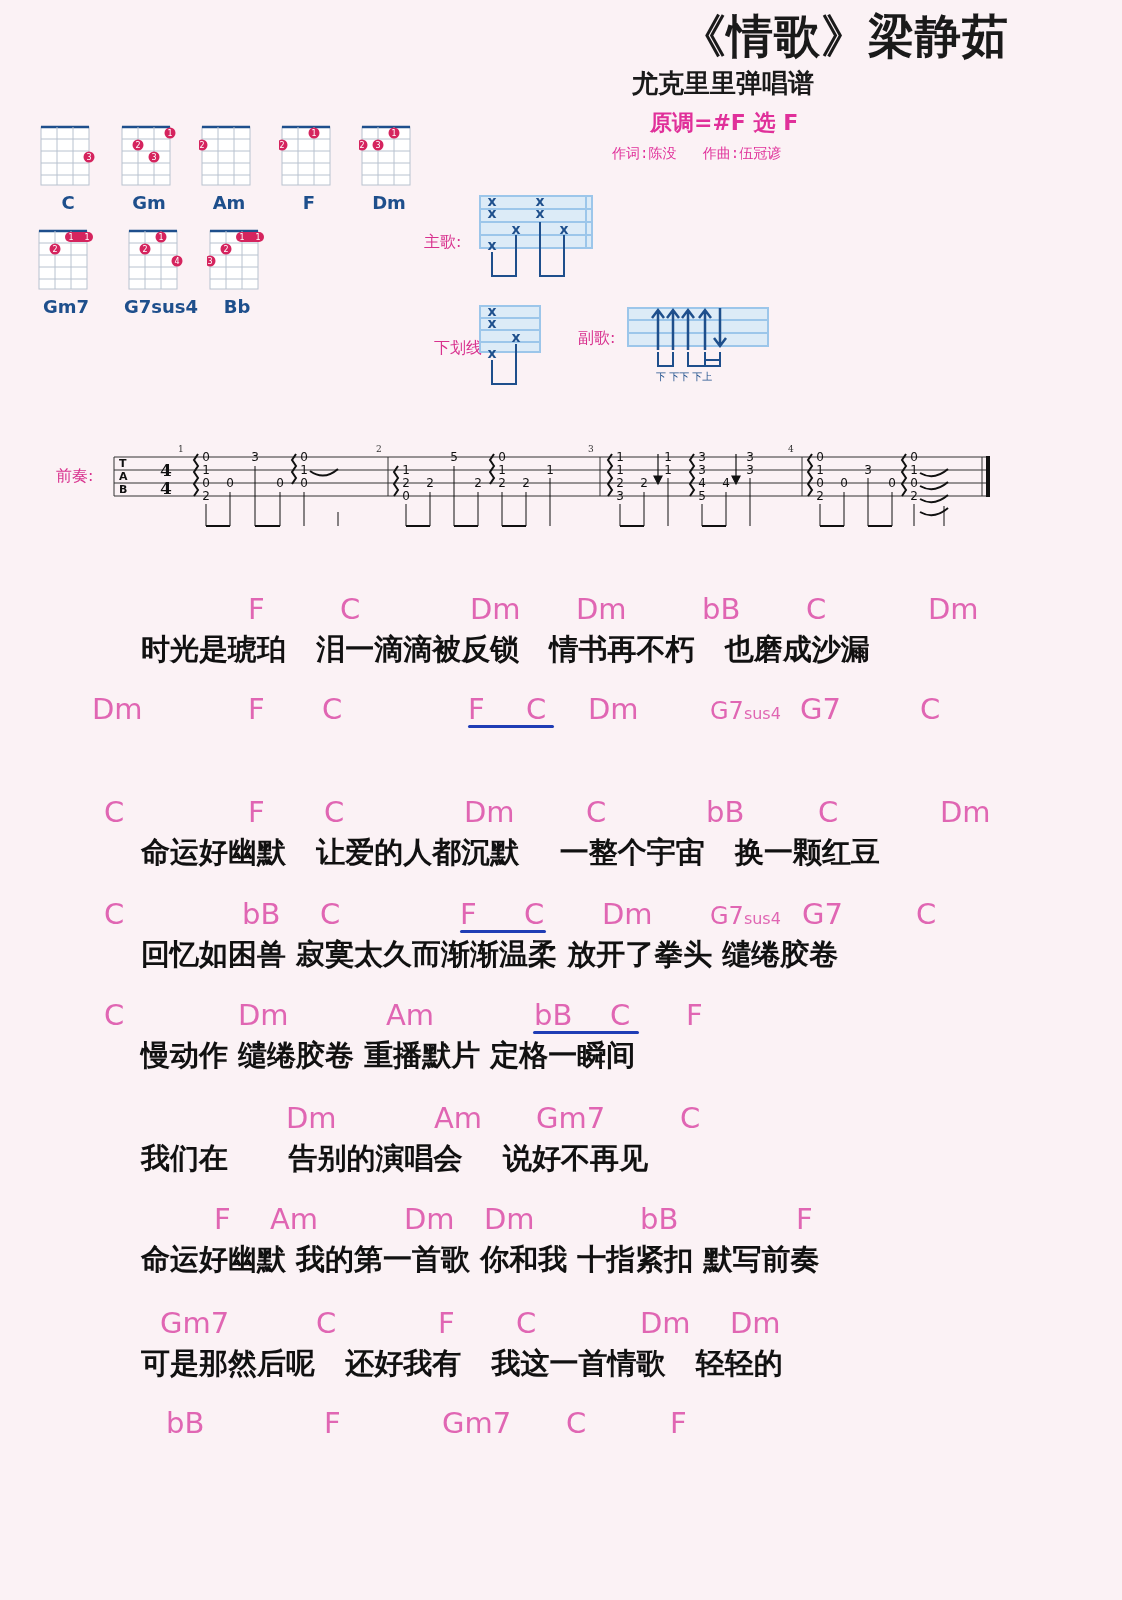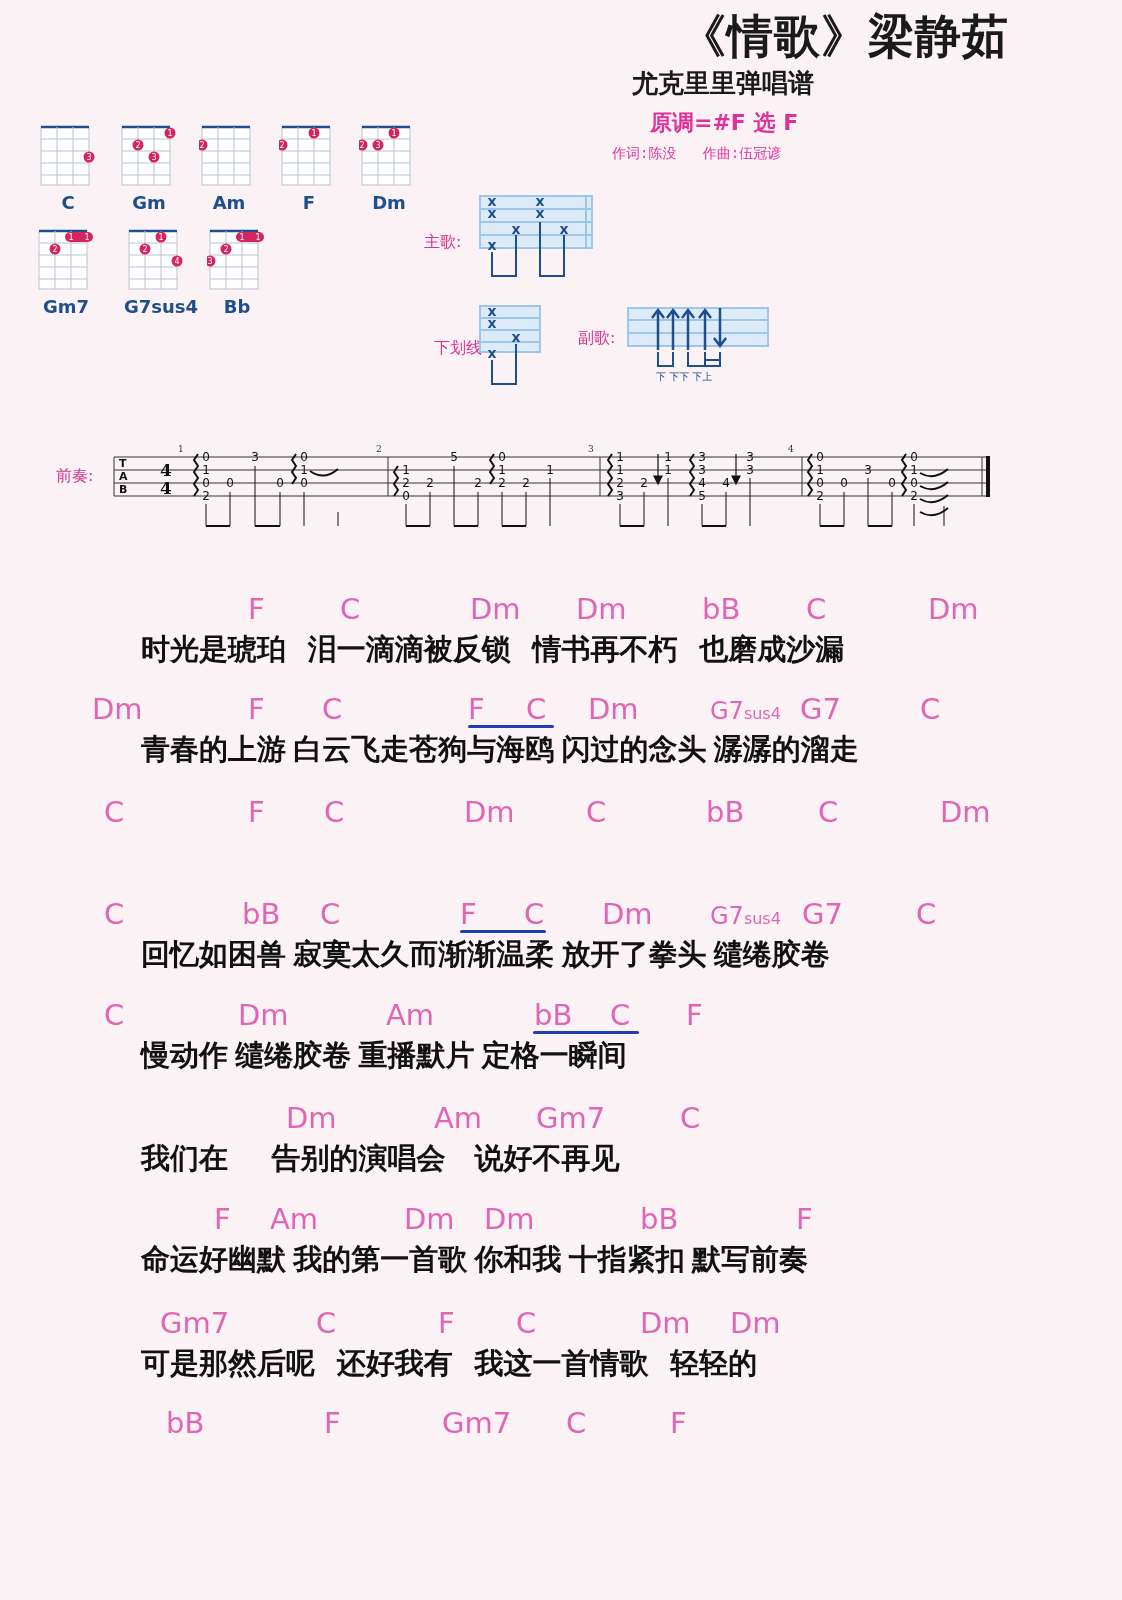--- a/index.html
+++ b/index.html
@@ -19,21 +19,21 @@
 
   .chord-box { position: absolute; width: 64px; text-align: center; }
   .chord-box svg { display: block; margin: 0 auto; }
   .chord-name { font-size: 18px; font-weight: bold; color: #1e4f8c; margin-top: 2px; }
 
   .pat-label { position: absolute; font-size: 16px; color: #d8318e; white-space: nowrap; }
 
   .lyric-line { position: absolute; left: 0; width: 1122px; height: 100px; }
   .chord { position: absolute; top: 0; font-size: 29px; color: #e066b3; white-space: nowrap; }
   .chord sub { font-size: 16px; vertical-align: baseline; }
-  .lyric { position: absolute; top: 38px; left: 141px; font-size: 29px; font-weight: bold; color: #111; white-space: pre; letter-spacing: 0px; font-family: Liberation Serif, serif; }
+  .lyric { position: absolute; top: 38px; left: 141px; font-size: 29px; font-weight: bold; color: #111; white-space: pre; letter-spacing: 0px; }
   .underline { position: absolute; height: 3px; background: #1f3db5; border-radius: 2px; }
 </style>
 </head>
 <body>
 
 <div class="abs title">《情歌》梁静茹</div>
 <div class="abs subtitle">尤克里里弹唱谱</div>
 <div class="abs key">原调=#F 选 F</div>
 <div class="abs credits">
   <span>作词:陈没</span>
@@ -372,31 +372,31 @@
       <span class="chord" style="left: 92px;">Dm</span>
       <span class="chord" style="left: 248px;">F</span>
       <span class="chord" style="left: 322px;">C</span>
       <span class="chord" style="left: 468px;">F</span>
       <span class="chord" style="left: 526px;">C</span>
       <span class="chord" style="left: 588px;">Dm</span>
       <span class="chord" style="left: 710px;"><span style="font-size: 24px;">G7</span><sub>sus4</sub></span>
       <span class="chord" style="left: 800px;">G7</span>
       <span class="chord" style="left: 920px;">C</span>
       <div class="underline" style="left: 468px; width: 86px; top: 33px;"></div>
-      <div class="lyric">青春的上游 白云飞走苍狗与海鸥 闪过的念头 潺潺的溜走</div>
     </div>
     <div class="lyric-line" style="top: 795px;">
       <span class="chord" style="left: 104px;">C</span>
       <span class="chord" style="left: 248px;">F</span>
       <span class="chord" style="left: 324px;">C</span>
       <span class="chord" style="left: 464px;">Dm</span>
       <span class="chord" style="left: 586px;">C</span>
       <span class="chord" style="left: 706px;">bB</span>
       <span class="chord" style="left: 818px;">C</span>
       <span class="chord" style="left: 940px;">Dm</span>
+      <div class="lyric">命运好幽默   让爱的人都沉默    一整个宇宙   换一颗红豆</div>
     </div>
     <div class="lyric-line" style="top: 897px;">
       <span class="chord" style="left: 104px;">C</span>
       <span class="chord" style="left: 242px;">bB</span>
       <span class="chord" style="left: 320px;">C</span>
       <span class="chord" style="left: 460px;">F</span>
       <span class="chord" style="left: 524px;">C</span>
       <span class="chord" style="left: 602px;">Dm</span>
       <span class="chord" style="left: 710px;"><span style="font-size: 24px;">G7</span><sub>sus4</sub></span>
       <span class="chord" style="left: 802px;">G7</span>

